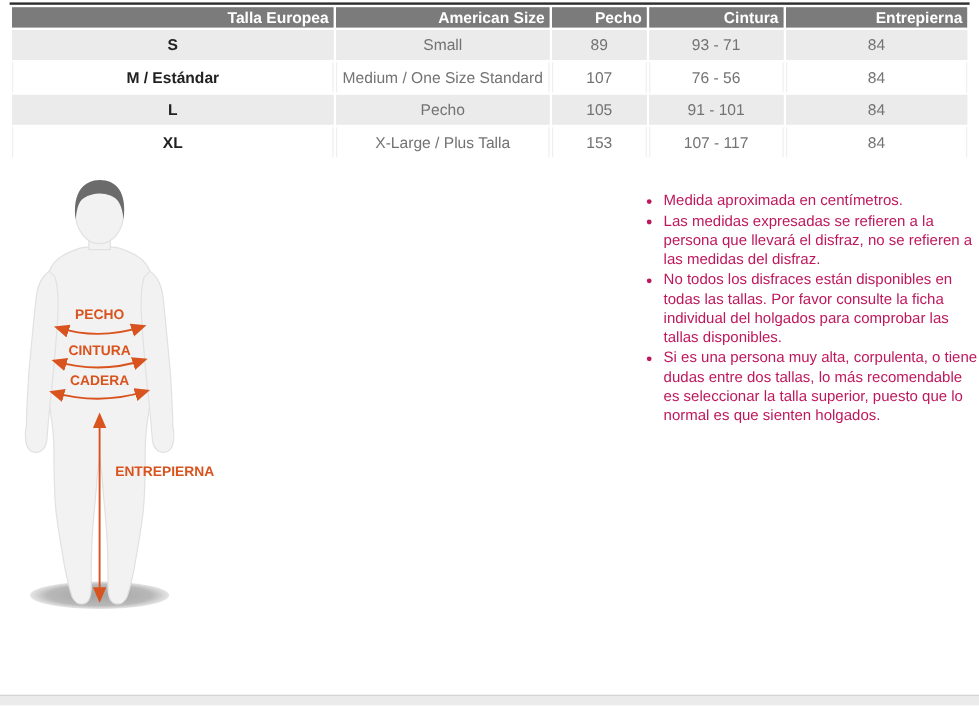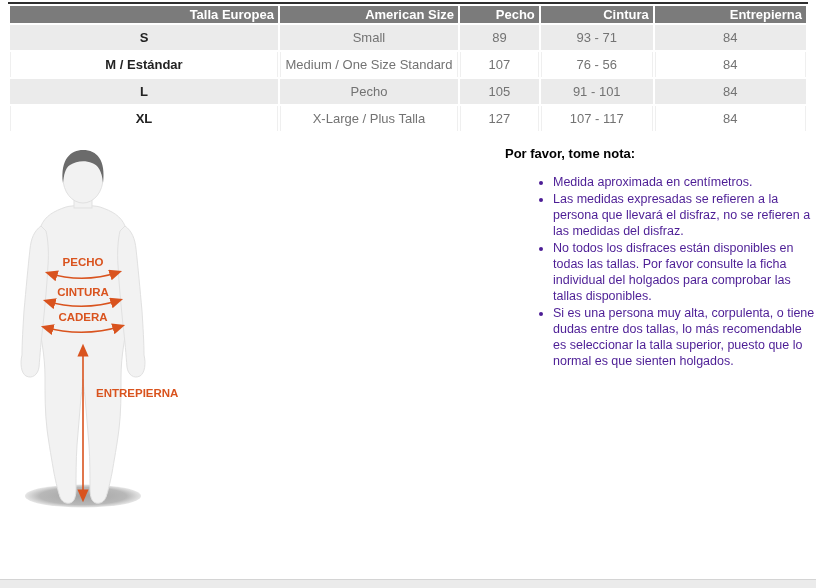--- a/index.html
+++ b/index.html
@@ -68,21 +68,21 @@
     color: #000000;
   }
   .notes ul {
     margin: 13px 0 0 0;
     padding-left: 48px;
     list-style: disc outside;
   }
   .notes li {
     font-size: 12.5px;
     line-height: 16px;
-    color: #4c1d95;
+    color: #be185d;
     margin: 0 0 1px 0;
   }
 
   
   .hscroll-track {
     position: absolute;
     left: 0; bottom: 0;
     width: 816px; height: 8px;
     background: #ebebeb;
     border-top: 1px solid #d4d4d4;
@@ -126,21 +126,21 @@
     <tr class="alt">
       <td class="bold-cell">L</td>
       <td>Pecho</td>
       <td>105</td>
       <td>91 - 101</td>
       <td>84</td>
     </tr>
     <tr class="plain">
       <td class="bold-cell">XL</td>
       <td>X-Large / Plus Talla</td>
-      <td>127</td>
+      <td>153</td>
       <td>107 - 117</td>
       <td>84</td>
     </tr>
   </tbody>
 </table>
 
 <div class="figure-wrap">
   <svg width="230" height="375" viewBox="0 0 230 375" xmlns="http://www.w3.org/2000/svg">
     <defs>
       <radialGradient id="shadowGrad" cx="50%" cy="50%" r="50%">
@@ -233,21 +233,20 @@
     <g stroke="#d9531e" stroke-width="1.6" fill="none">
       <path d="M 38,128 Q 73,139 109,127" marker-start="url(#ah)" marker-end="url(#ah)"></path>
       <path d="M 36,156 Q 73,167 110,155" marker-start="url(#ah)" marker-end="url(#ah)"></path>
       <path d="M 34,182 Q 73,193 112,181" marker-start="url(#ah)" marker-end="url(#ah)"></path>
       <path d="M 73,202 L 73,354" marker-start="url(#ah)" marker-end="url(#ah)"></path>
     </g>
   </svg>
 </div>
 
 <div class="notes">
-  <h3 class="notes-heading">Por favor, tome nota:</h3>
   <ul>
     <li>Medida aproximada en centímetros.</li>
     <li>Las medidas expresadas se refieren a la persona que llevará el disfraz, no se refieren a las medidas del disfraz.</li>
     <li>No todos los disfraces están disponibles en todas las tallas. Por favor consulte la ficha individual del holgados para comprobar las tallas disponibles.</li>
     <li>Si es una persona muy alta, corpulenta, o tiene dudas entre dos tallas, lo más recomendable es seleccionar la talla superior, puesto que lo normal es que sienten holgados.</li>
   </ul>
 </div>
 
 <div class="hscroll-track"></div>
 

